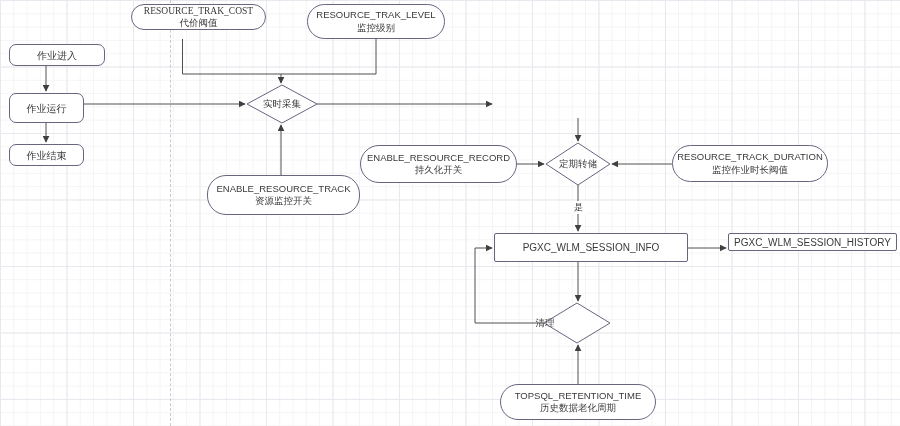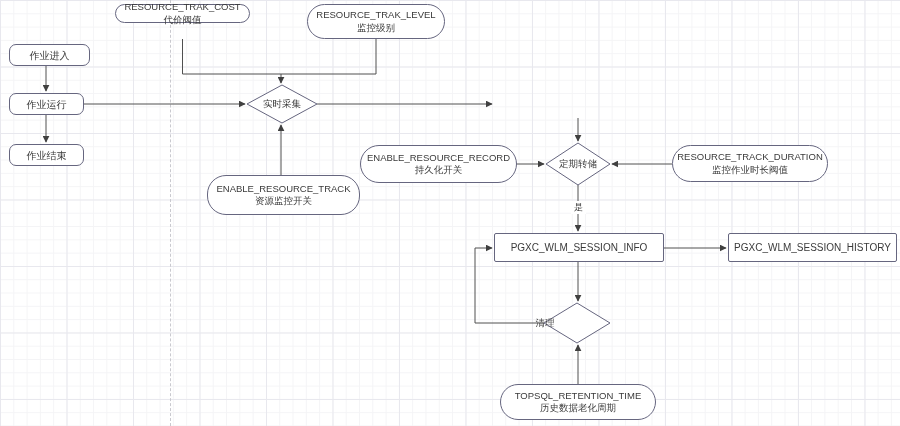--- a/index.html
+++ b/index.html
@@ -86,43 +86,43 @@
     <path class="edge" d="M664,248 L726,248" marker-end="url(#arr)"></path>
     <path class="edge" d="M578,262 L578,301" marker-end="url(#arr)"></path>
     <path class="edge" d="M544,323 L475,323 L475,248 L492,248" marker-end="url(#arr)"></path>
     <path class="edge" d="M578,384 L578,345" marker-end="url(#arr)"></path>
 
     <polygon class="diamond" points="247,104 282,85 317,104 282,123"></polygon>
     <polygon class="diamond" points="546,164 578,143 610,164 578,185"></polygon>
     <polygon class="diamond" points="544,323 577,303 610,323 577,343"></polygon>
   </svg>
 
-  <div class="node rounded" style="left:9px;top:44px;width:81px;height:22px;">
+  <div class="node rounded" style="left:9px;top:44px;width:96px;height:22px;">
     <span>作业进入</span>
   </div>
-  <div class="node rounded" style="left:9px;top:93px;width:75px;height:22px;">
+  <div class="node rounded" style="left:9px;top:93px;width:75px;height:30px;">
     <span>作业运行</span>
   </div>
   <div class="node rounded" style="left:9px;top:144px;width:75px;height:22px;">
     <span>作业结束</span>
   </div>
 
-  <div class="node stadium" style="left:115px;top:4px;width:135px;height:19px;">
+  <div class="node stadium" style="left:131px;top:4px;width:135px;height:26px;font-family:Liberation Serif, serif;">
     <span>RESOURCE_TRAK_COST</span>
     <span>代价阀值</span>
   </div>
   <div class="node stadium" style="left:307px;top:4px;width:138px;height:35px;">
     <span>RESOURCE_TRAK_LEVEL</span>
     <span>监控级别</span>
   </div>
 
-  <div class="node rect" style="left:494px;top:233px;width:170px;height:29px;">
+  <div class="node rect" style="left:494px;top:233px;width:194px;height:29px;">
     <span>PGXC_WLM_SESSION_INFO</span>
   </div>
-  <div class="node rect" style="left:728px;top:233px;width:169px;height:29px;">
+  <div class="node rect" style="left:728px;top:233px;width:169px;height:18px;">
     <span>PGXC_WLM_SESSION_HISTORY</span>
   </div>
 
   <div class="node stadium" style="left:360px;top:145px;width:157px;height:38px;">
     <span>ENABLE_RESOURCE_RECORD</span>
     <span>持久化开关</span>
   </div>
   <div class="node stadium" style="left:672px;top:145px;width:156px;height:37px;">
     <span>RESOURCE_TRACK_DURATION</span>
     <span>监控作业时长阀值</span>

